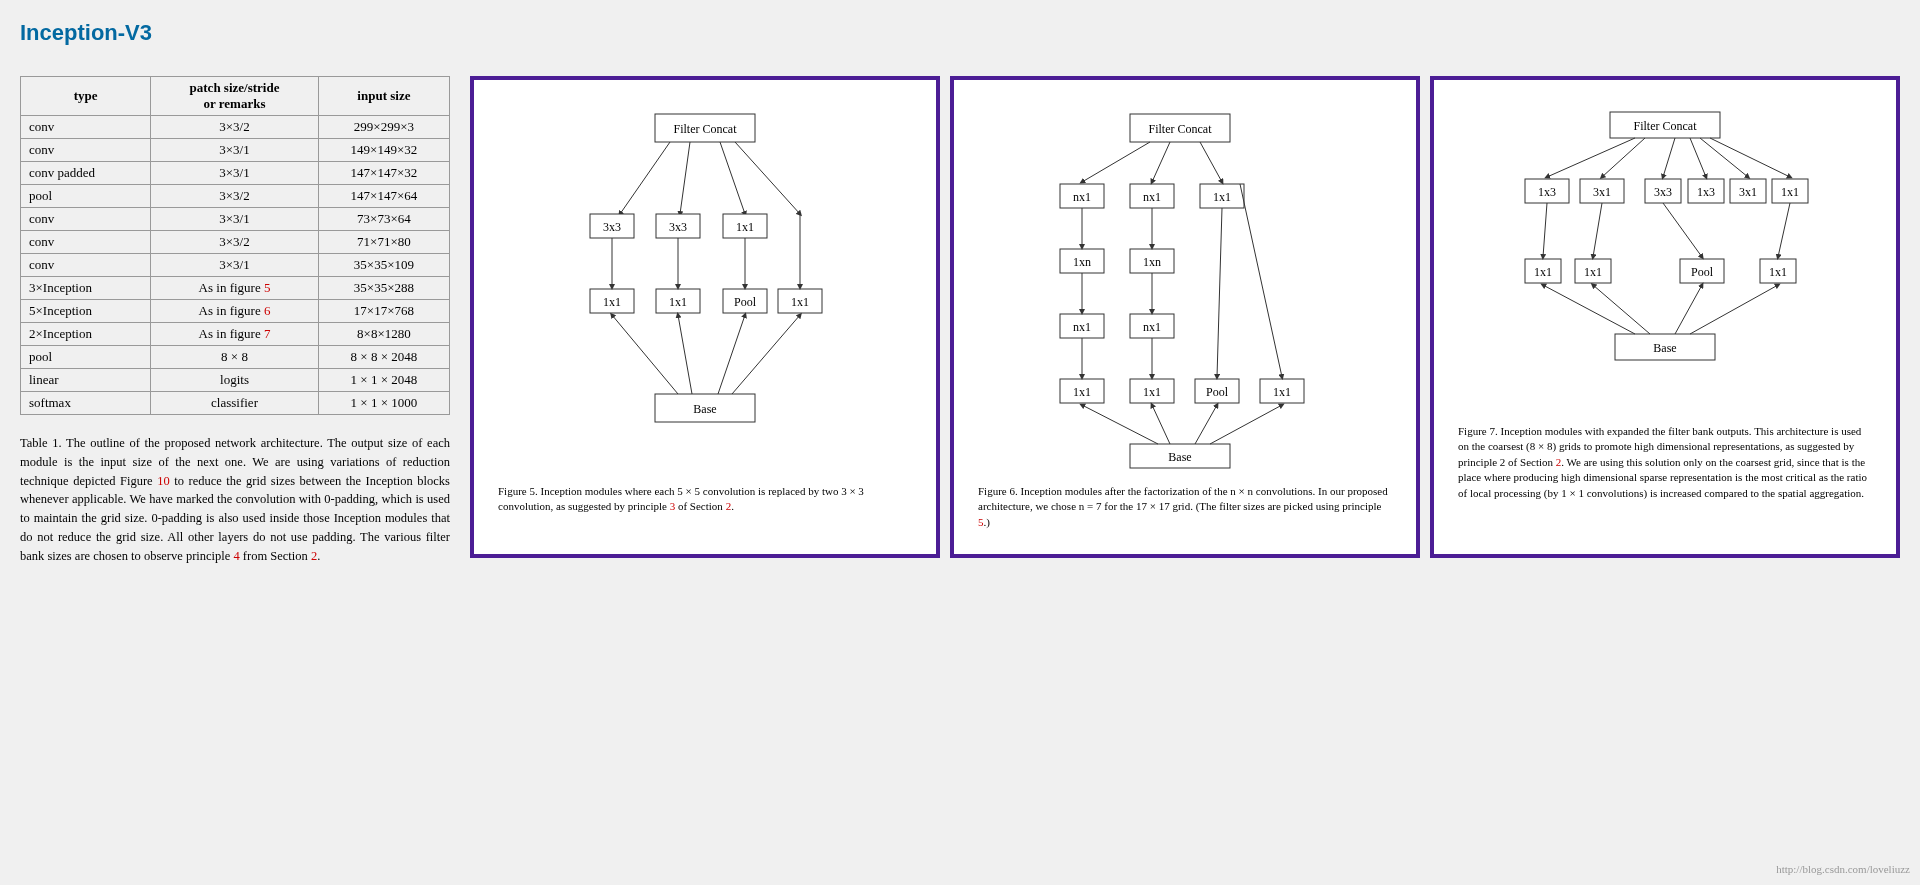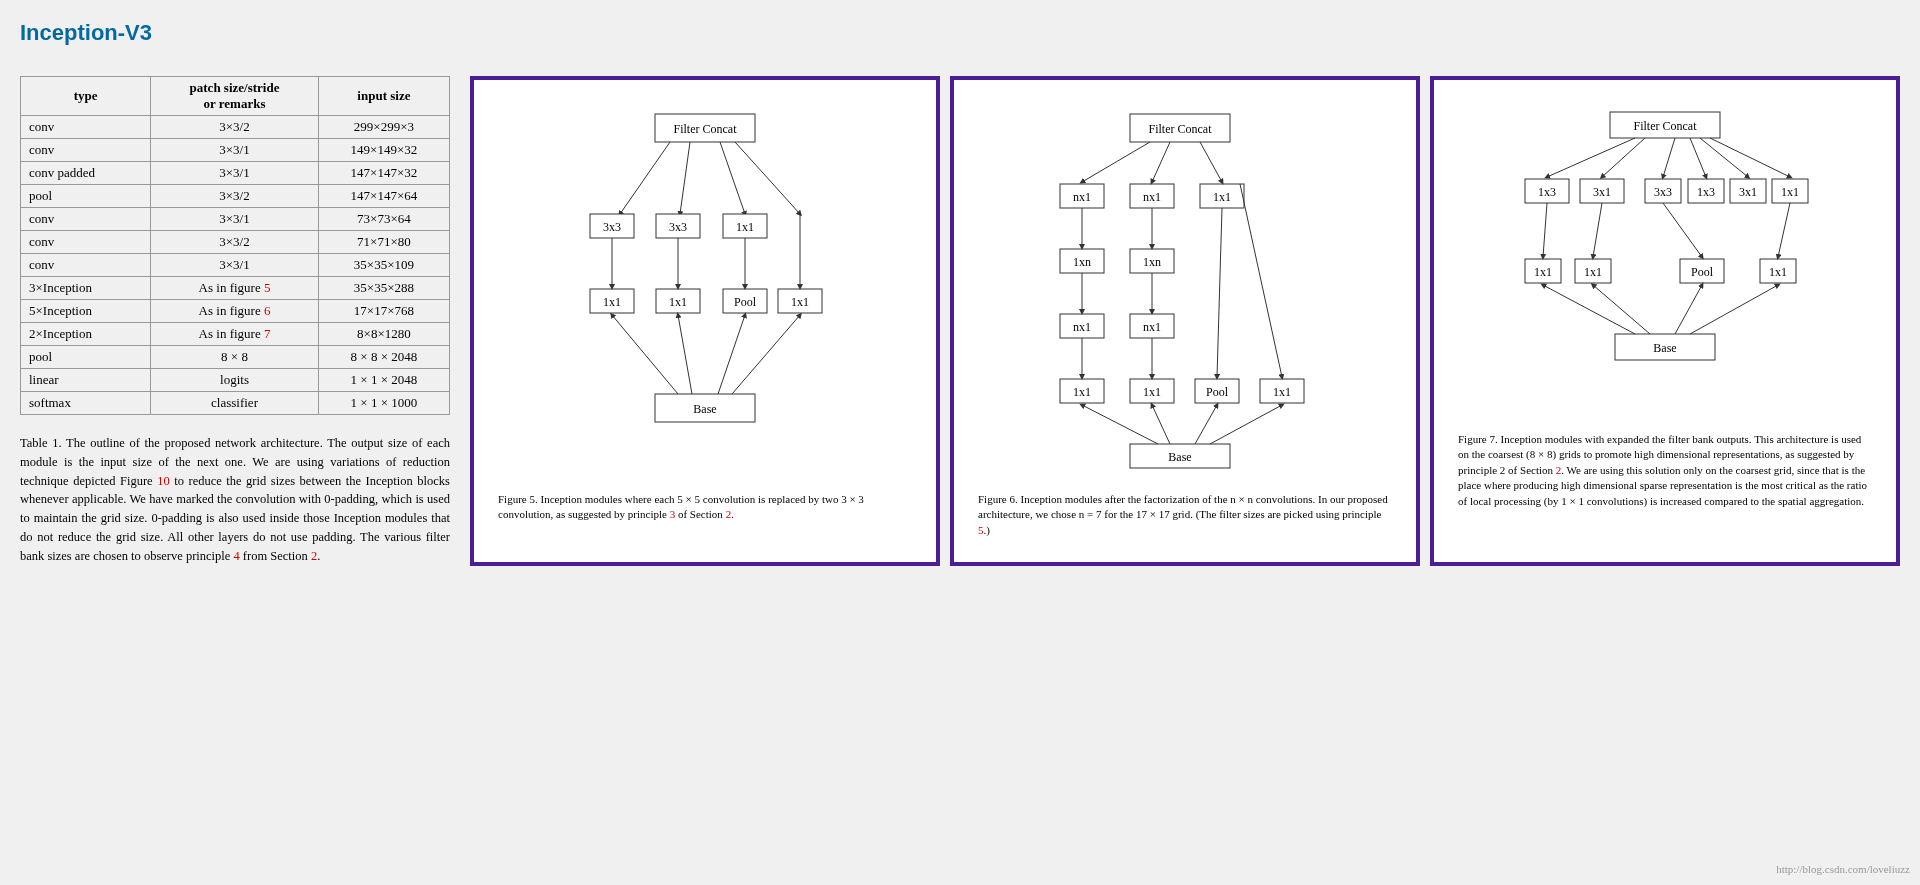--- a/index.html
+++ b/index.html
@@ -64,21 +64,20 @@
       flex: 1;
     }
     .figure-box {
       border: 4px solid #4c1d95;
       padding: 24px;
       background: #fff;
       flex: 1;
     }
     .figure-caption {
       font-size: 11px;
-      margin-top: 8px;
       line-height: 1.4;
     }
     .figure-caption .ref-link {
       color: #cc0000;
     }
     
     svg.diagram-svg {
       display: block;
       margin: 0 auto;
     }

